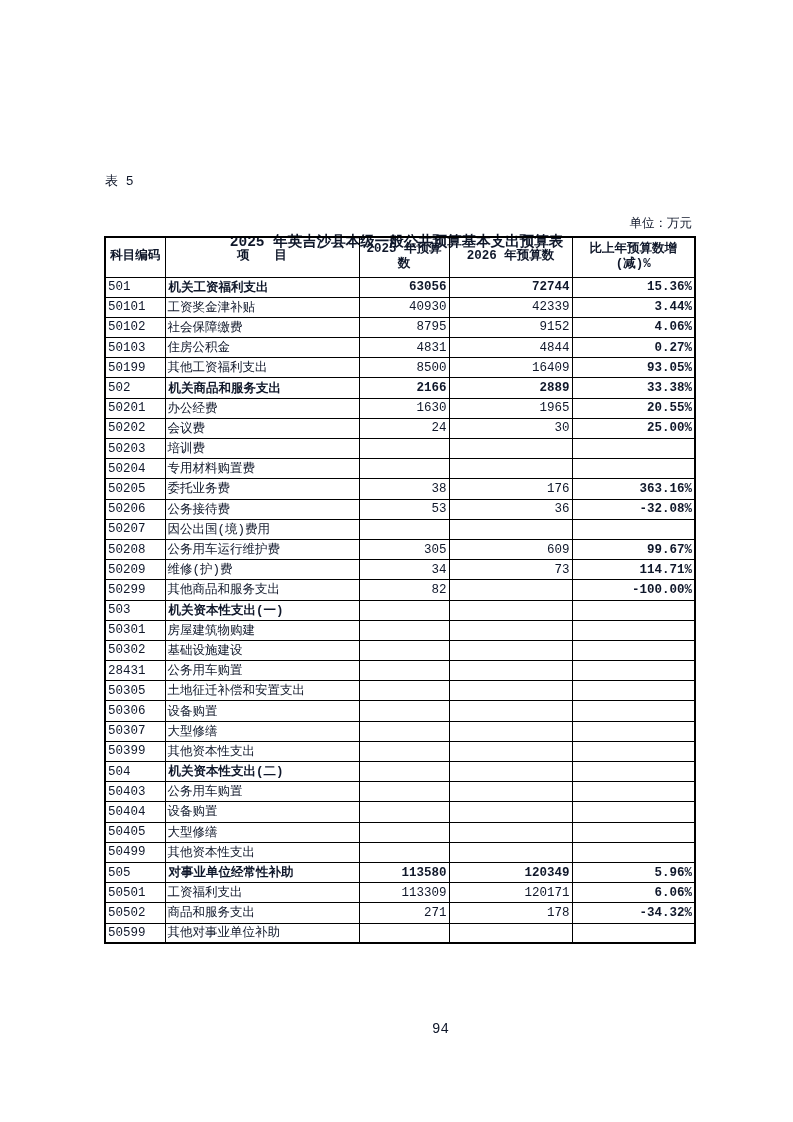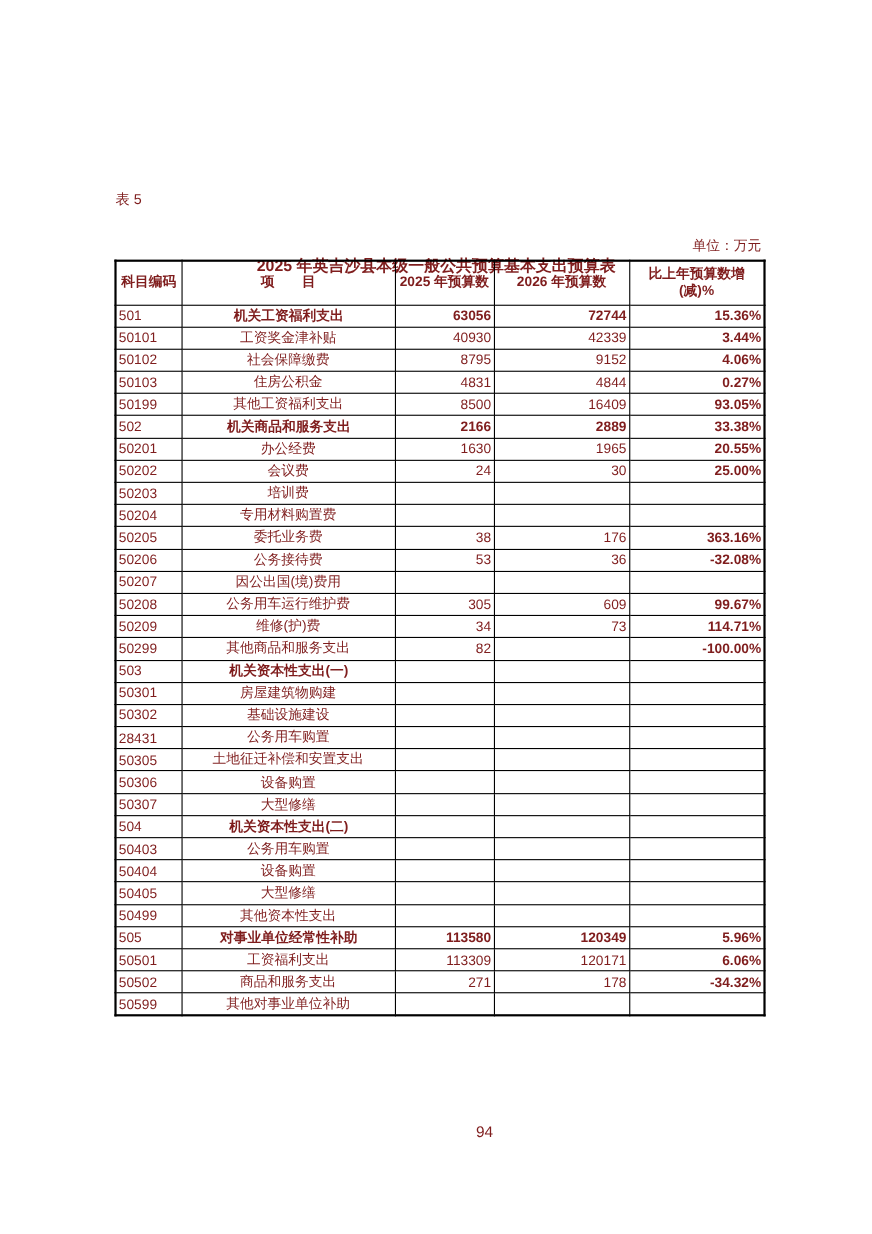--- a/index.html
+++ b/index.html
@@ -5,22 +5,22 @@
   html, body {
     margin: 0;
     padding: 0;
     background: #ffffff;
   }
   .page {
     position: relative;
     width: 734px;
     height: 1122px;
     background: #ffffff;
-    font-family: Liberation Sans, sans-serif;
-    color: #7f1d1d;
+    font-family: Liberation Mono, monospace;
+    color: #0f172a;
     overflow: hidden;
   }
   .table-label {
     position: absolute;
     left: 105px;
     top: 172px;
     font-size: 13px;
   }
   .title {
     position: absolute;
@@ -60,21 +60,21 @@
   table.budget thead tr { height: 40px; }
   table.budget tbody tr { height: 20.2px; }
   table.budget th {
     font-weight: bold;
     text-align: center;
     white-space: pre-line;
     font-size: 12.5px;
     line-height: 1.25;
   }
   td.code { text-align: left; padding-left: 2px; }
-  td.item { text-align: center; padding-left: 17px; margin-top: 40px; }
+  td.item { text-align: left; padding-left: 17px; margin-top: 40px; }
   td.num  { text-align: right; padding-right: 2px; }
   td.pct  { text-align: right; padding-right: 2px; font-weight: bold; }
   tr.cat td.item { padding-left: 3px; font-weight: bold; }
   tr.cat td.num  { font-weight: bold; }
   .pagenum {
     position: absolute;
     left: 0;
     top: 1021px;
     width: 793px;
     text-align: center;
@@ -286,20 +286,27 @@
   </tr>
 
   <tr>
     <td class="code">50307</td>
     <td class="item">大型修缮</td>
     <td class="num"></td>
     <td class="num"></td>
     <td class="pct"></td>
   </tr>
 
+  <tr>
+    <td class="code">50399</td>
+    <td class="item">其他资本性支出</td>
+    <td class="num"></td>
+    <td class="num"></td>
+    <td class="pct"></td>
+  </tr>
 
   <tr class="cat">
     <td class="code">504</td>
     <td class="item">机关资本性支出(二)</td>
     <td class="num"></td>
     <td class="num"></td>
     <td class="pct"></td>
   </tr>
 
 

